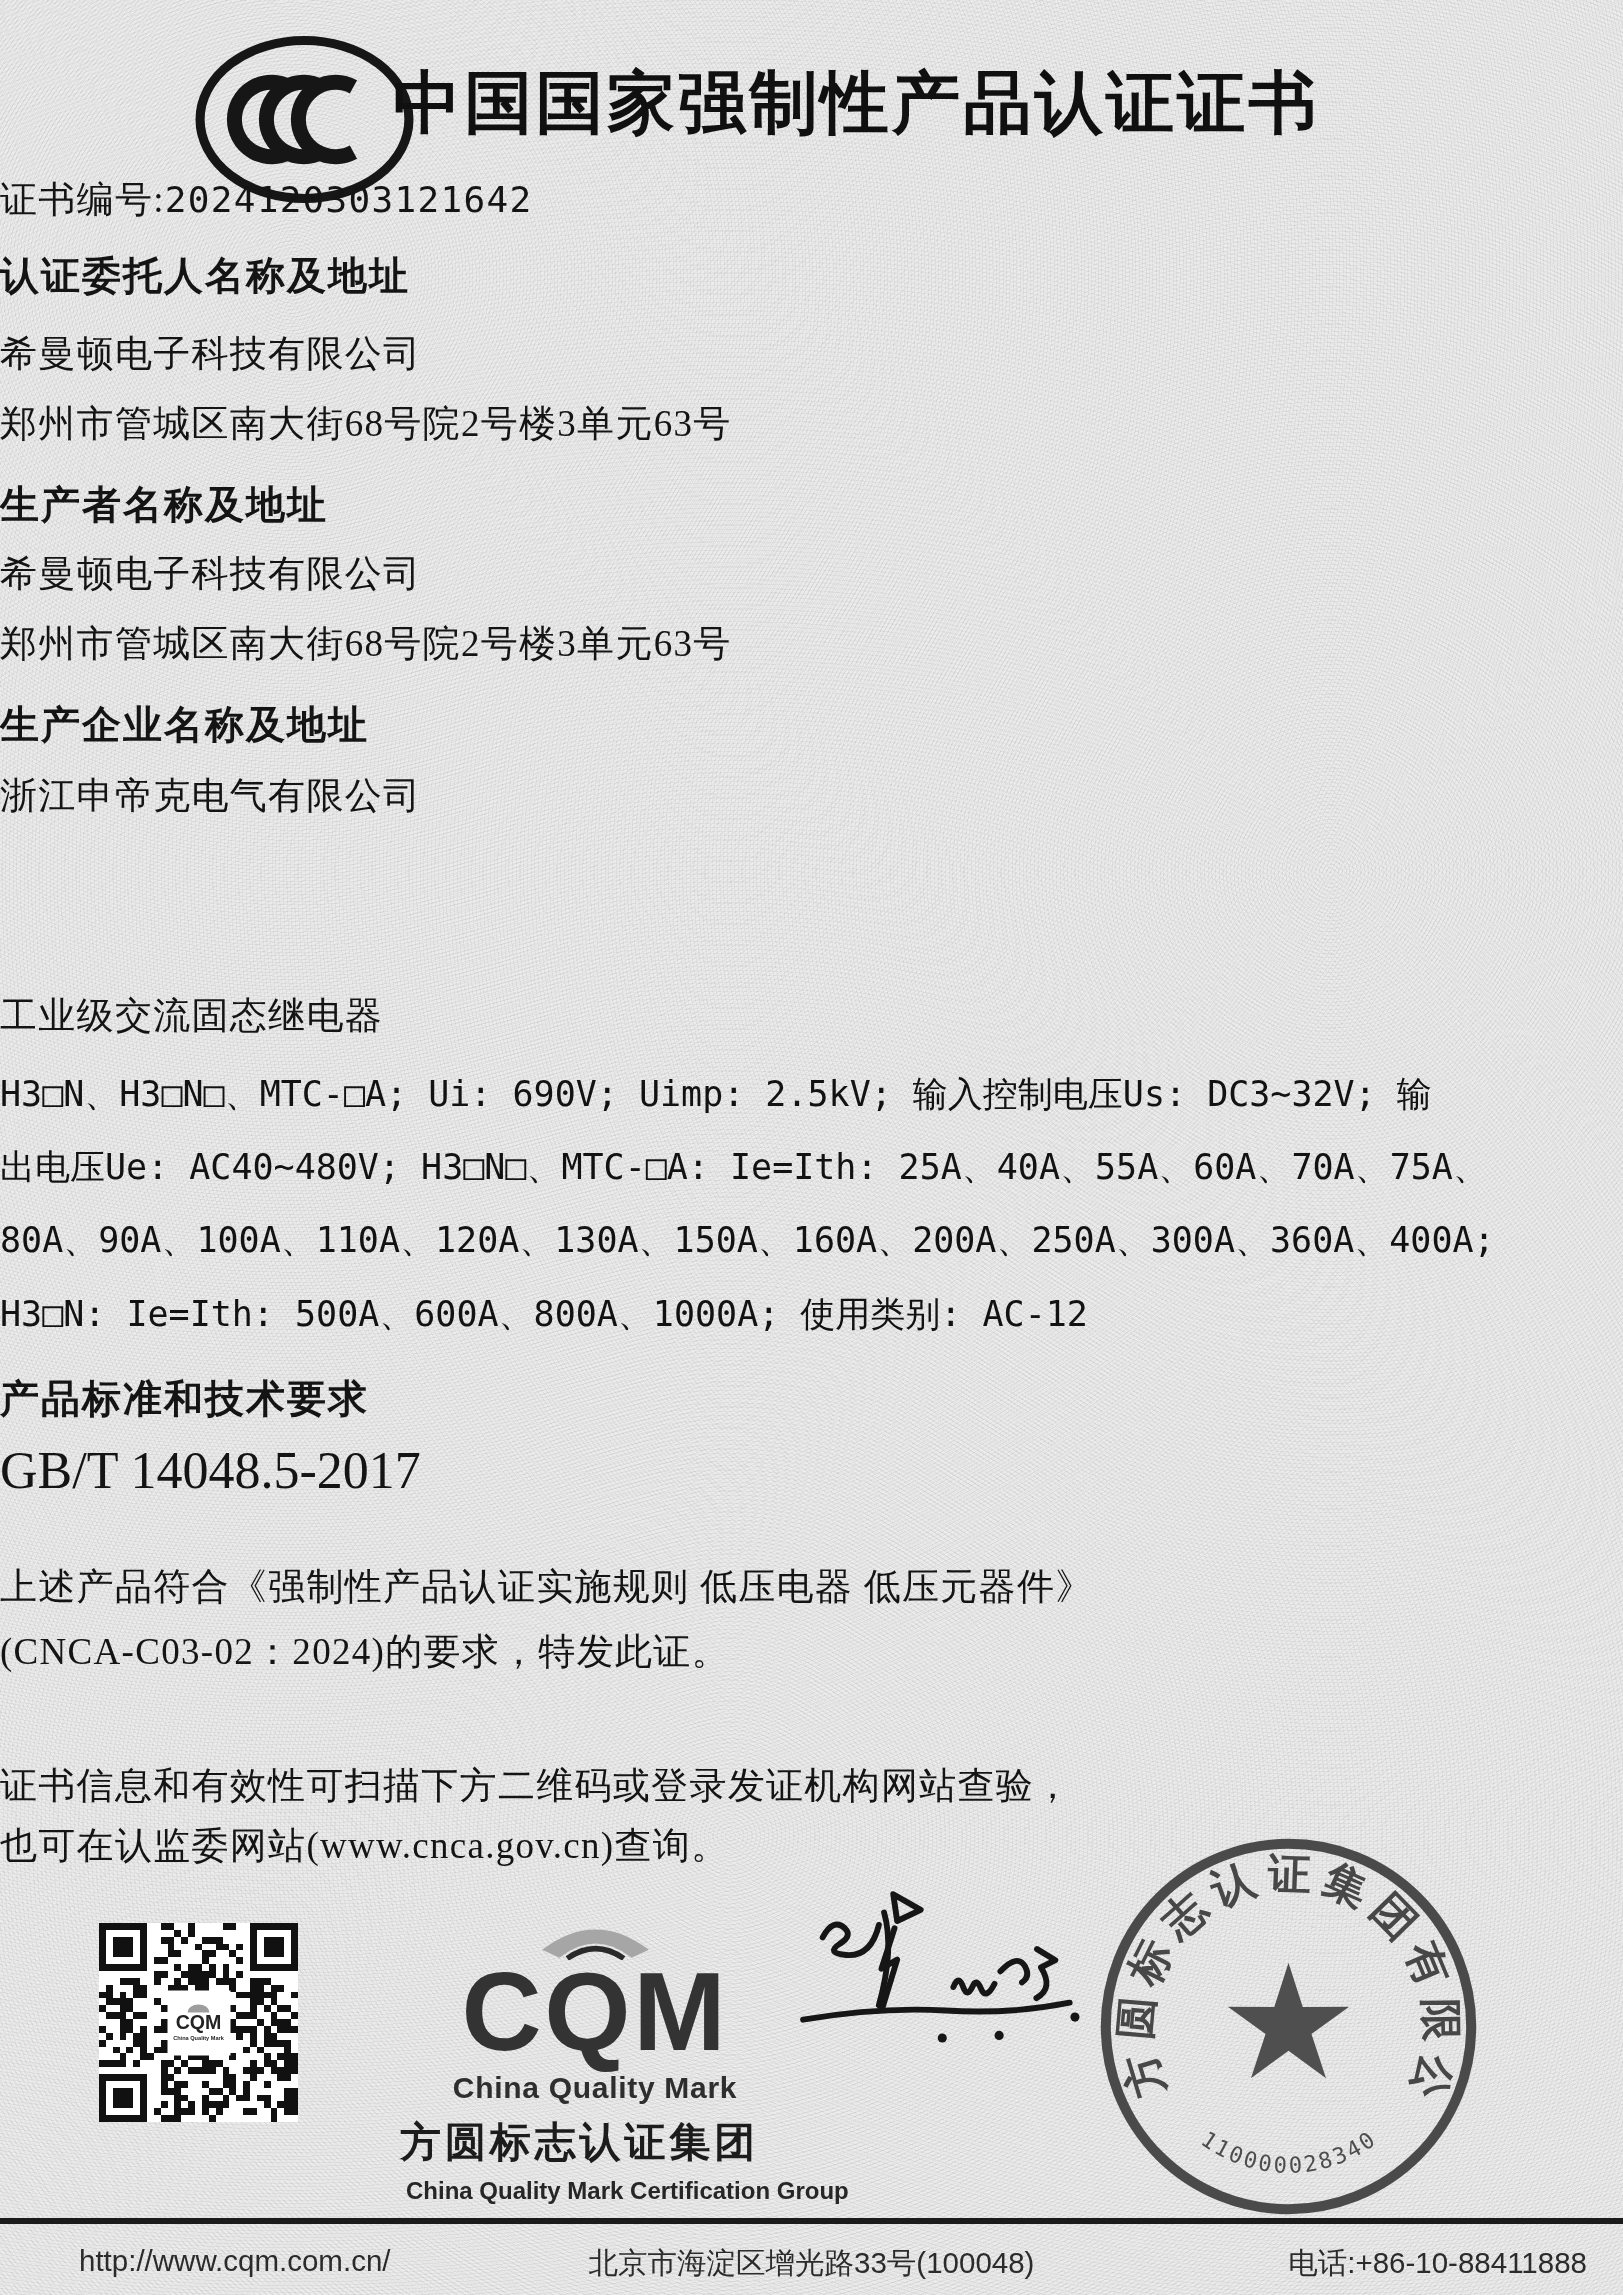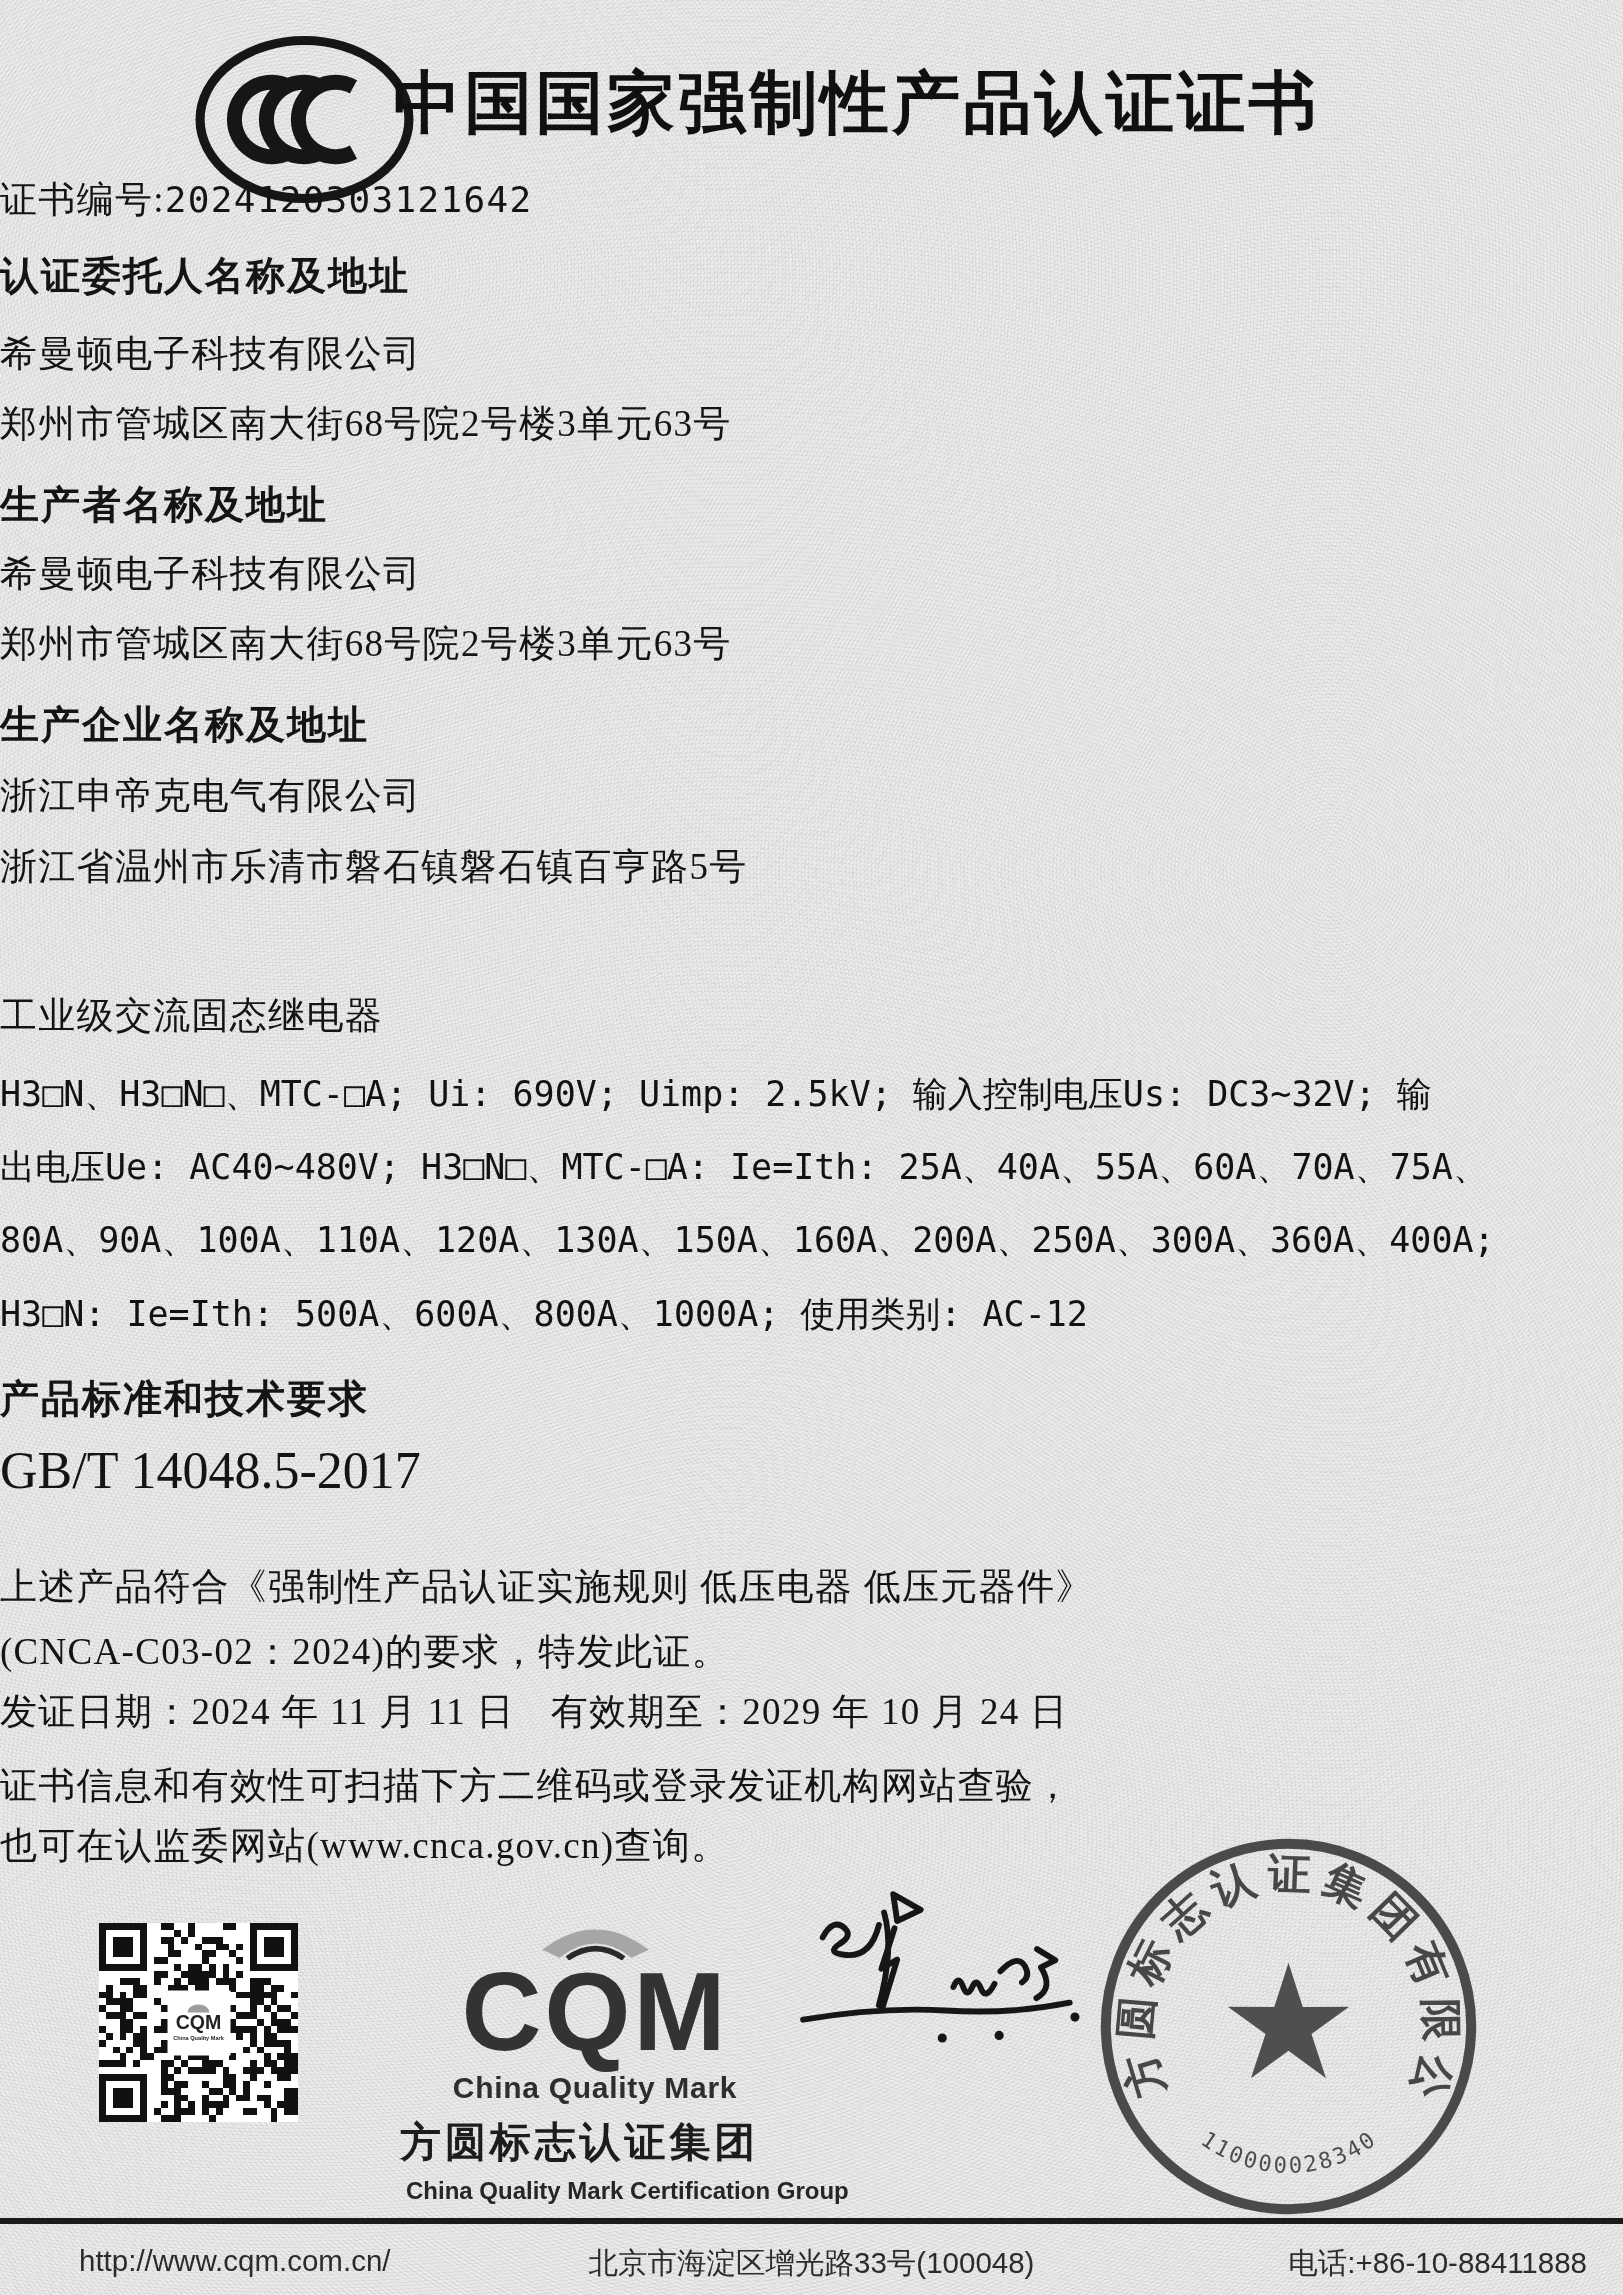--- a/index.html
+++ b/index.html
@@ -71,34 +71,32 @@
   <div class="abs h" style="top:249px">认证委托人名称及地址</div>
   <div class="abs b" style="top:329px">希曼顿电子科技有限公司</div>
   <div class="abs b" style="top:399px">郑州市管城区南大街68号院2号楼3单元63号</div>
 
   <div class="abs h" style="top:478px">生产者名称及地址</div>
   <div class="abs b" style="top:549px">希曼顿电子科技有限公司</div>
   <div class="abs b" style="top:619px">郑州市管城区南大街68号院2号楼3单元63号</div>
 
   <div class="abs h" style="top:698px">生产企业名称及地址</div>
   <div class="abs b" style="top:771px">浙江申帝克电气有限公司</div>
-  <div class="abs b" style="top:842px">浙江省温州市乐清市磐石镇磐石镇百亨路5号</div>
 
   <div class="abs b" style="top:991px">工业级交流固态继电器</div>
   <div class="abs spec" style="top:1071px">H3□N、H3□N□、MTC-□A; Ui: 690V; Uimp: 2.5kV; 输入控制电压Us: DC3~32V; 输</div>
   <div class="abs spec" style="top:1144px">出电压Ue: AC40~480V; H3□N□、MTC-□A: Ie=Ith: 25A、40A、55A、60A、70A、75A、</div>
   <div class="abs spec" style="top:1217px">80A、90A、100A、110A、120A、130A、150A、160A、200A、250A、300A、360A、400A;</div>
   <div class="abs spec" style="top:1291px">H3□N: Ie=Ith: 500A、600A、800A、1000A; 使用类别: AC-12</div>
 
   <div class="abs h" style="top:1372px">产品标准和技术要求</div>
   <div class="abs mono" style="top:1441px">GB/T 14048.5-2017</div>
 
   <div class="abs b" style="top:1562px">上述产品符合《强制性产品认证实施规则 低压电器 低压元器件》</div>
   <div class="abs b" style="top:1627px">(CNCA-C03-02：2024)的要求，特发此证。</div>
-  <div class="abs b" style="top:1687px"><span>发证日期：2024 年 11 月 11 日</span><span style="display:inline-block;width:36px"></span><span>有效期至：2029 年 10 月 24 日</span></div>
 
   <div class="abs b" style="top:1761px">证书信息和有效性可扫描下方二维码或登录发证机构网站查验，</div>
   <div class="abs b" style="top:1821px">也可在认监委网站(www.cnca.gov.cn)查询。</div>
 
   <div class="qr-wrap">
     <svg id="qr-svg" viewBox="0 0 290 290" shape-rendering="crispEdges">
         <rect x="0" y="0" width="290" height="290" fill="#fff"></rect>
         <rect x="90" y="0" width="10" height="10" fill="#111"></rect>
         <rect x="100" y="0" width="10" height="10" fill="#111"></rect>
         <rect x="130" y="0" width="10" height="10" fill="#111"></rect>

